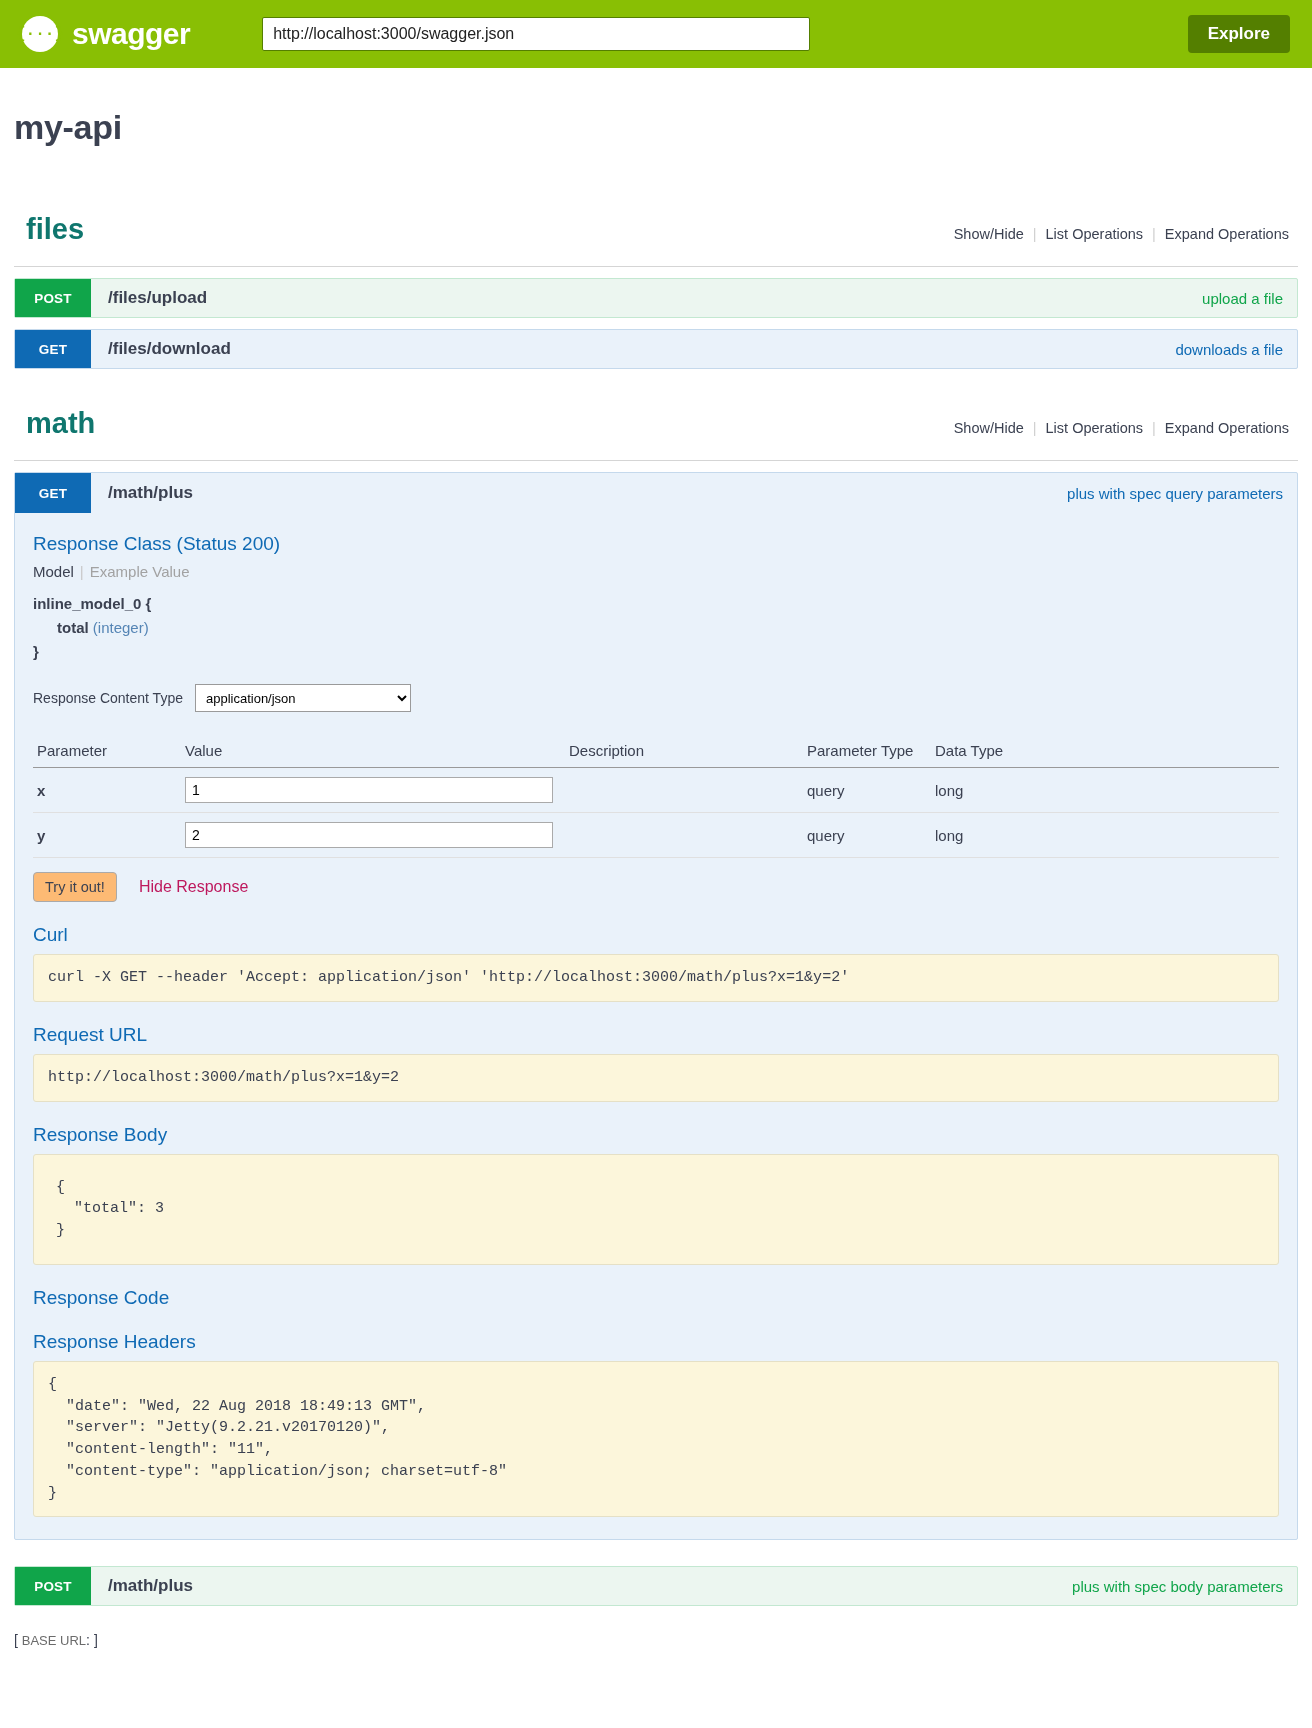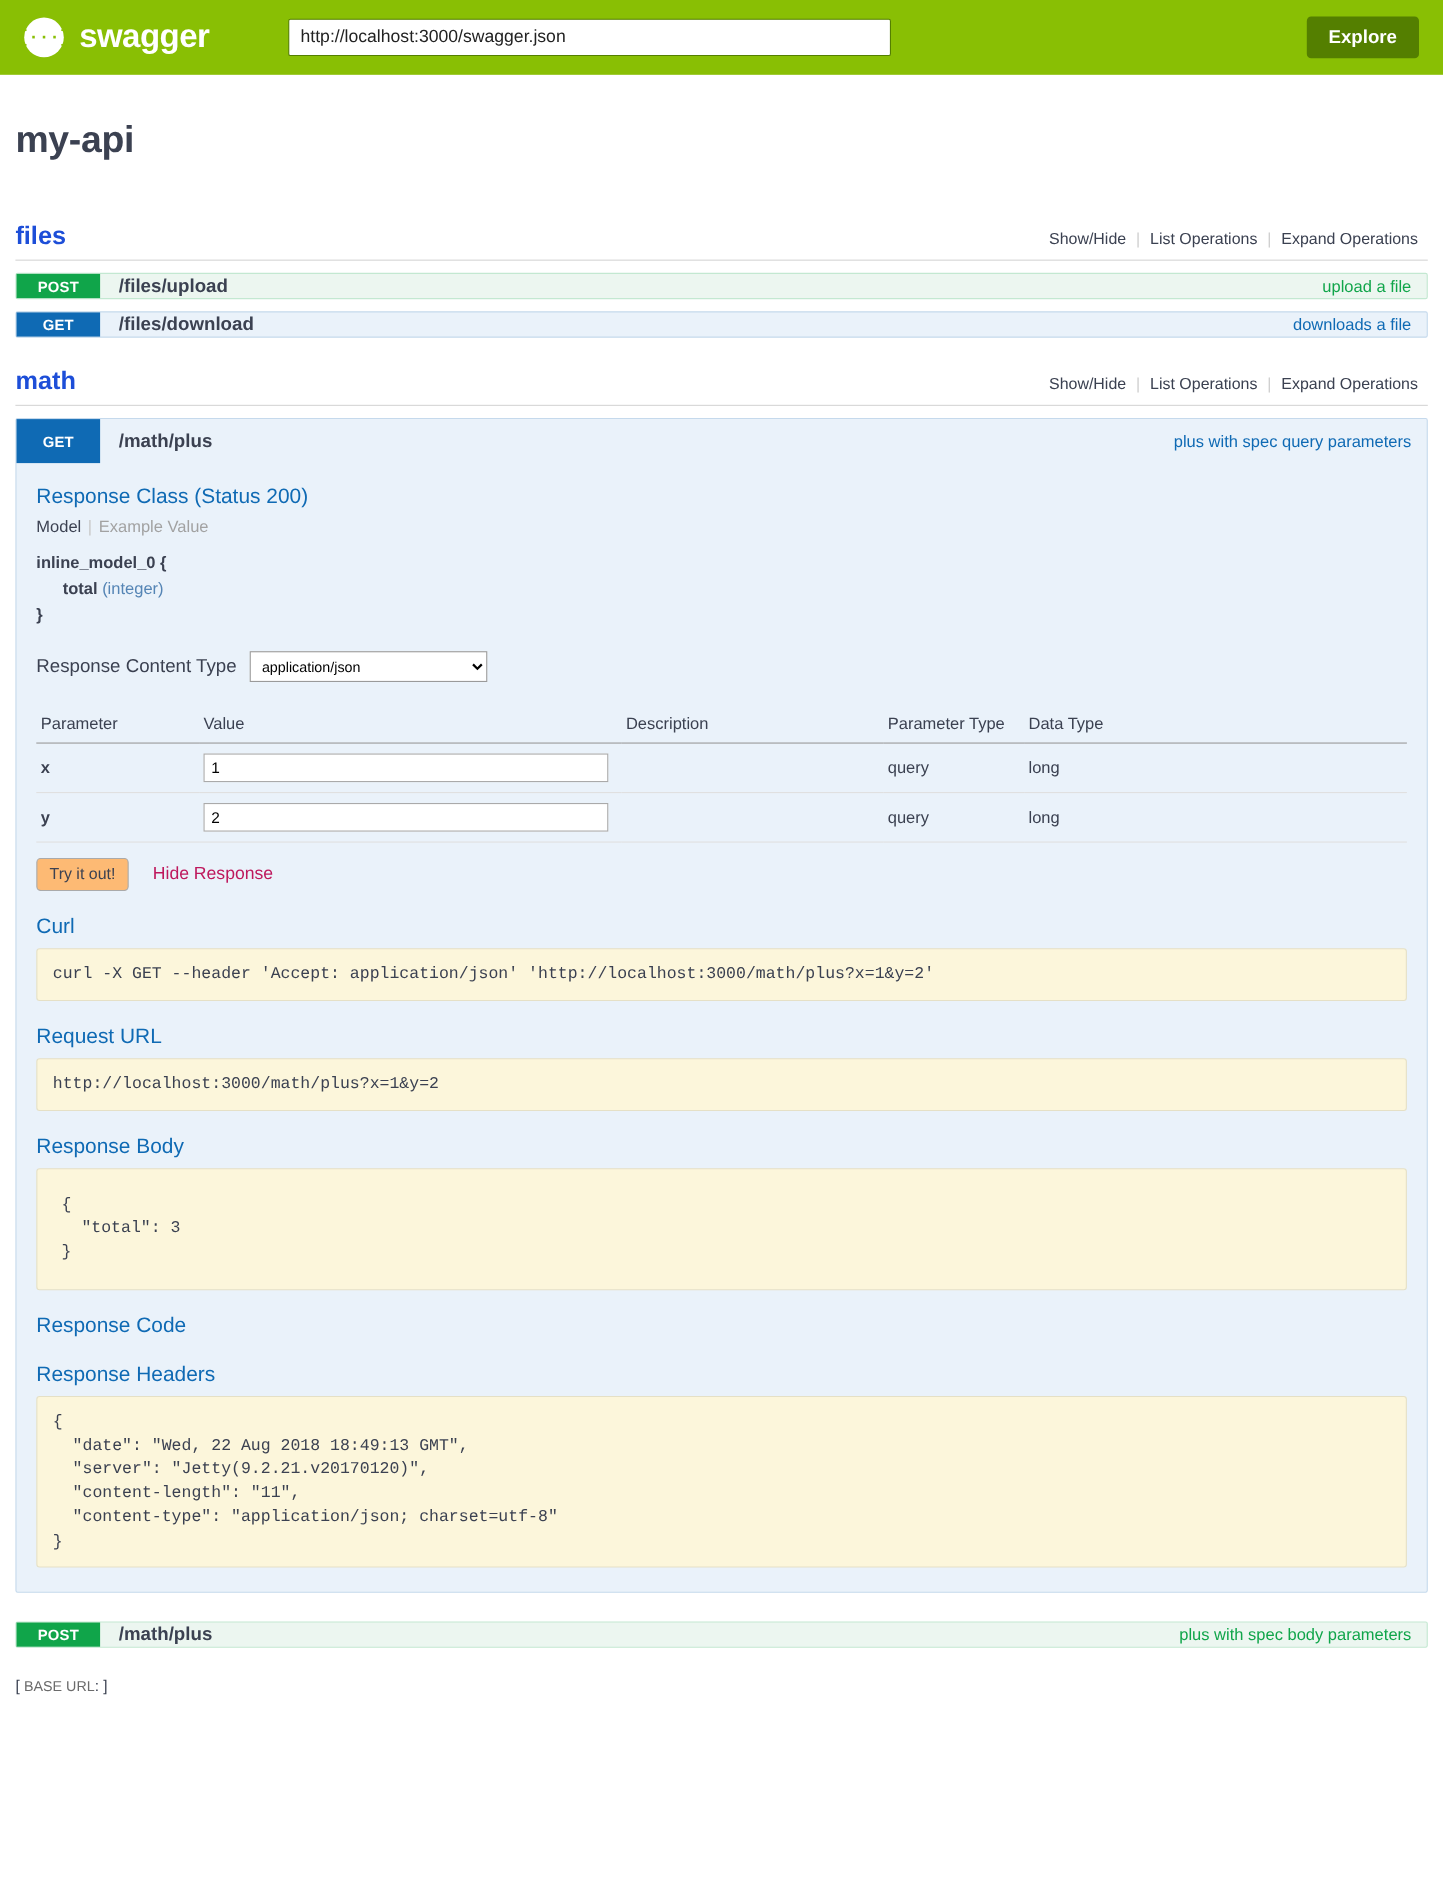--- a/index.html
+++ b/index.html
@@ -73,44 +73,44 @@
   }
 
   .resource-head {
     display: flex;
     align-items: baseline;
     border-bottom: 1px solid #d5d5d5;
     padding-bottom: 8px;
     margin-top: 26px;
   }
   .resource-head h2 {
-    font-size: 23px;
-    margin: 0;
-    color: #1d4ed8;
+    font-size: 29px;
+    margin: 12px;
+    color: #0f766e;
   }
   .resource-links {
     margin-left: auto;
     font-size: 14.5px;
     color: #3b4151;
   }
   .resource-links a {
     color: #3b4151;
     text-decoration: none;
     padding: 0 9px;
     cursor: pointer;
   }
   .resource-links .sep { color: #cfcfcf; }
 
   .op {
     display: flex;
     align-items: center;
     border: 1px solid;
     border-radius: 2px;
     margin-top: 11px;
-    height: 24px;
+    height: 40px;
     padding-right: 14px;
   }
   .op .method {
     width: 76px;
     min-width: 76px;
     align-self: stretch;
     color: #ffffff;
     font-size: 13.5px;
     font-weight: bold;
     display: flex;
@@ -178,21 +178,21 @@
   .model-sig .prop { font-weight: bold; padding-left: 24px; }
   .model-sig .ptype { color: #5585b5; font-weight: normal; }
 
   .content-type-row {
     display: flex;
     align-items: center;
     gap: 12px;
     margin: 20px 0 24px 0;
   }
   .content-type-row label {
-    font-size: 17px;
+    font-size: 14px;
     color: #3b4151;
   }
   select.ctype {
     width: 216px;
     height: 28px;
     font-size: 13px;
     font-family: "Liberation Sans", sans-serif;
     border: 1px solid #9a9a9a;
     border-radius: 0;
     background: #fff;

